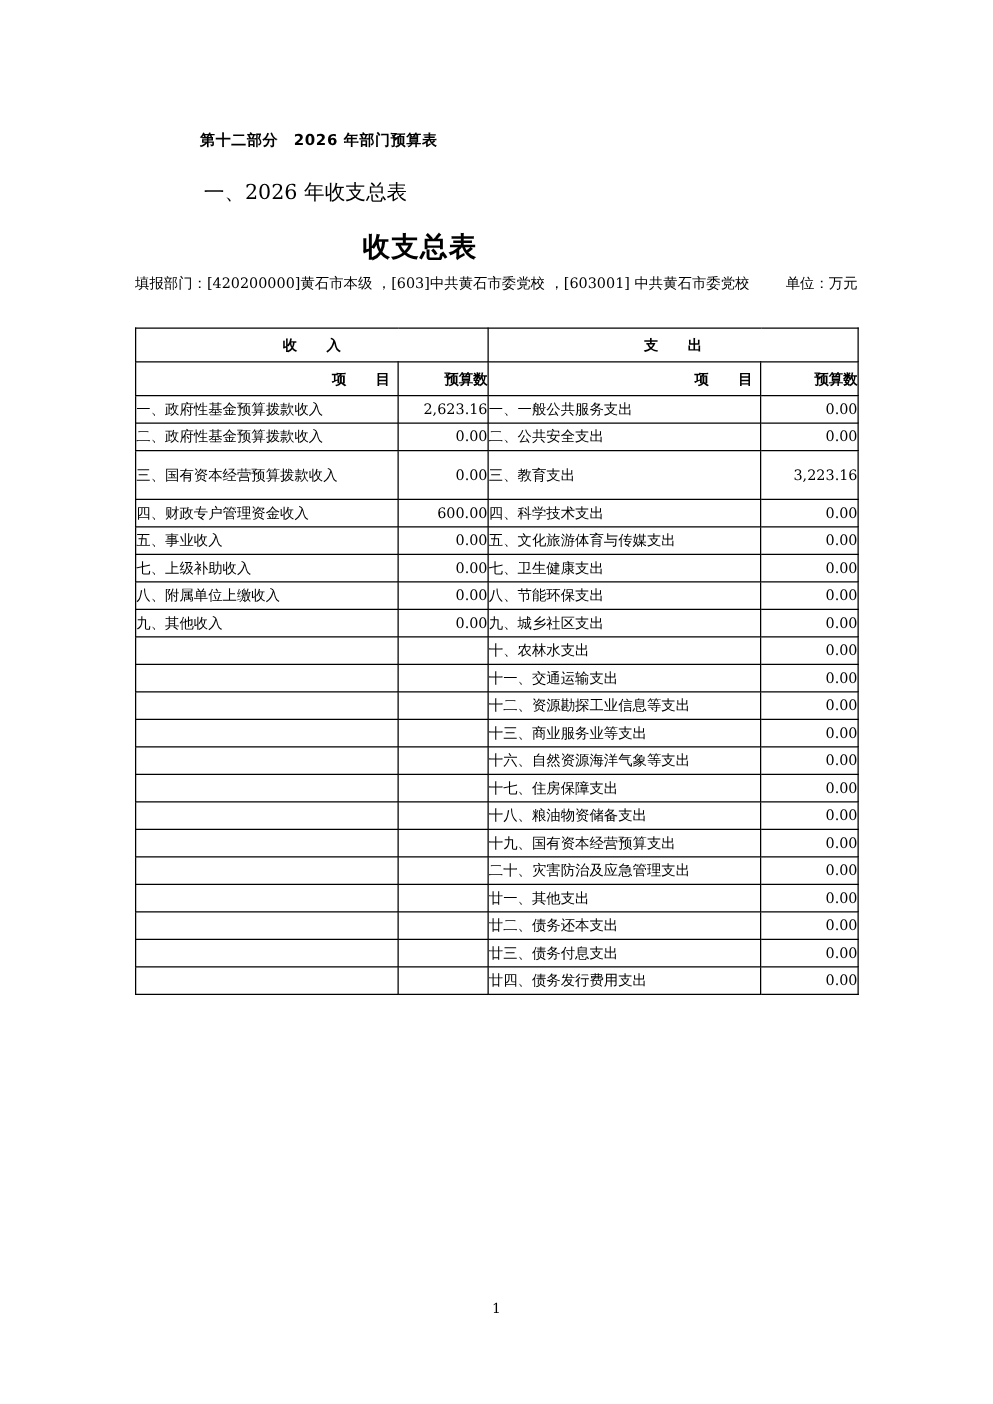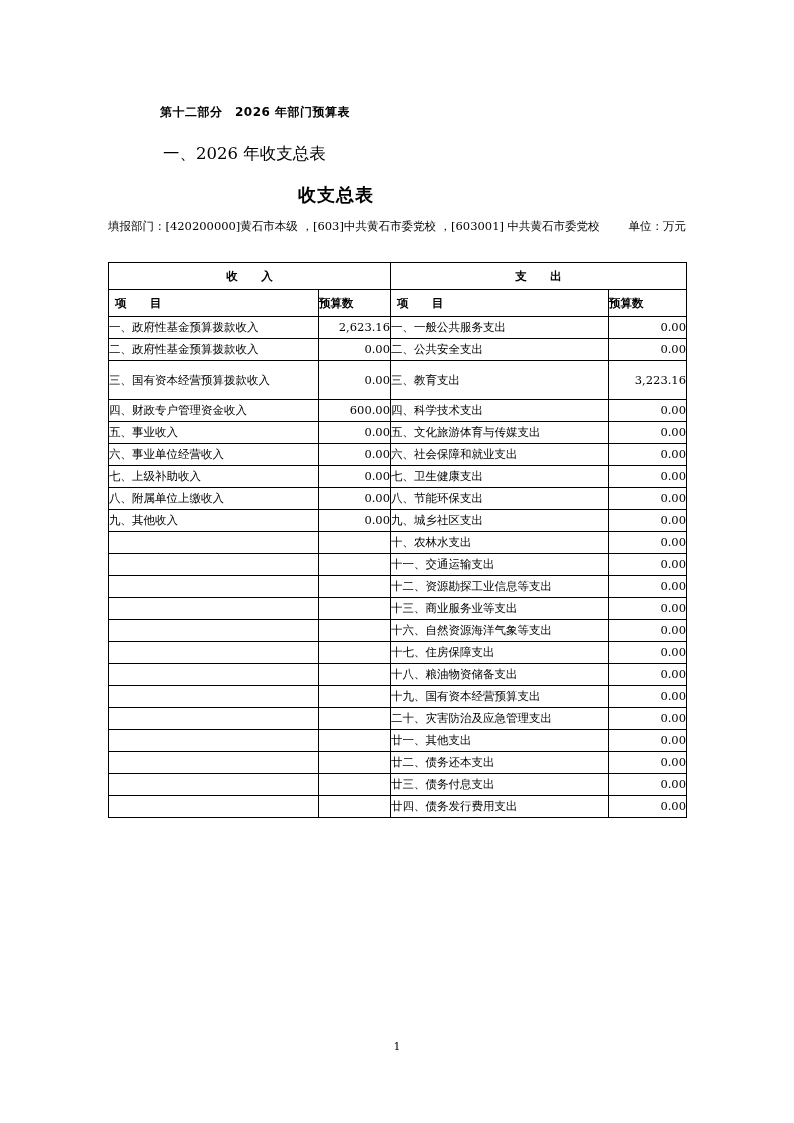--- a/index.html
+++ b/index.html
@@ -42,21 +42,21 @@
     white-space: pre;
     font-family: "DejaVu Serif", "Liberation Serif", serif;
   }
 
   .table-title {
     position: absolute;
     left: 0;
     top: 183px;
     width: 672px;
     text-align: center;
-    font-size: 18px;
+    font-size: 22px;
     font-weight: bold;
     letter-spacing: 1px;
     font-family: "DejaVu Sans", "Liberation Sans", sans-serif;
   }
 
   .meta-row {
     position: absolute;
     left: 108px;
     top: 219px;
     width: 578px;
@@ -103,21 +103,21 @@
   .hdr-section {
     text-align: center;
     font-weight: bold;
     font-size: 13px;
     height: 26px;
     letter-spacing: 6px;
     text-indent: 6px;
     font-family: "DejaVu Sans", "Liberation Sans", sans-serif;
   }
   .hdr-col {
-    text-align: left;
+    text-align: right;
     font-weight: bold;
     font-size: 12.5px;
     height: 26px;
     font-family: "DejaVu Sans", "Liberation Sans", sans-serif;
   }
   .hdr-col.spaced { letter-spacing: 6px; text-indent: 6px; }
 
   td.item {
     text-align: left;
     padding: 4px 4px 4px 7px;
@@ -201,26 +201,20 @@
           <td class="item">四、科学技术支出</td>
           <td class="num">0.00</td>
         </tr>
         <tr>
           <td class="item">五、事业收入</td>
           <td class="num">0.00</td>
           <td class="item">五、文化旅游体育与传媒支出</td>
           <td class="num">0.00</td>
         </tr>
         <tr>
-          <td class="item">六、事业单位经营收入</td>
-          <td class="num">0.00</td>
-          <td class="item">六、社会保障和就业支出</td>
-          <td class="num">0.00</td>
-        </tr>
-        <tr>
           <td class="item">七、上级补助收入</td>
           <td class="num">0.00</td>
           <td class="item">七、卫生健康支出</td>
           <td class="num">0.00</td>
         </tr>
         <tr>
           <td class="item">八、附属单位上缴收入</td>
           <td class="num">0.00</td>
           <td class="item">八、节能环保支出</td>
           <td class="num">0.00</td>

